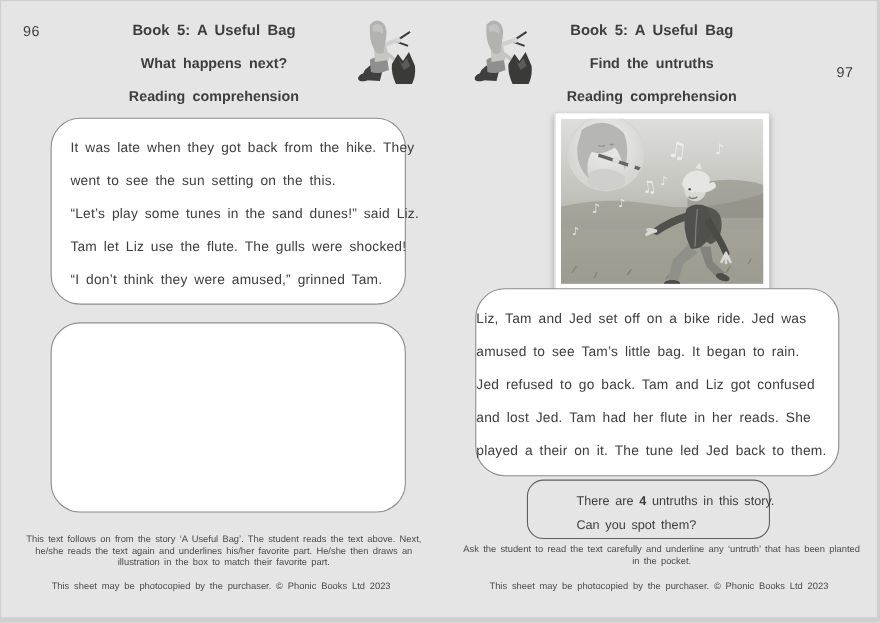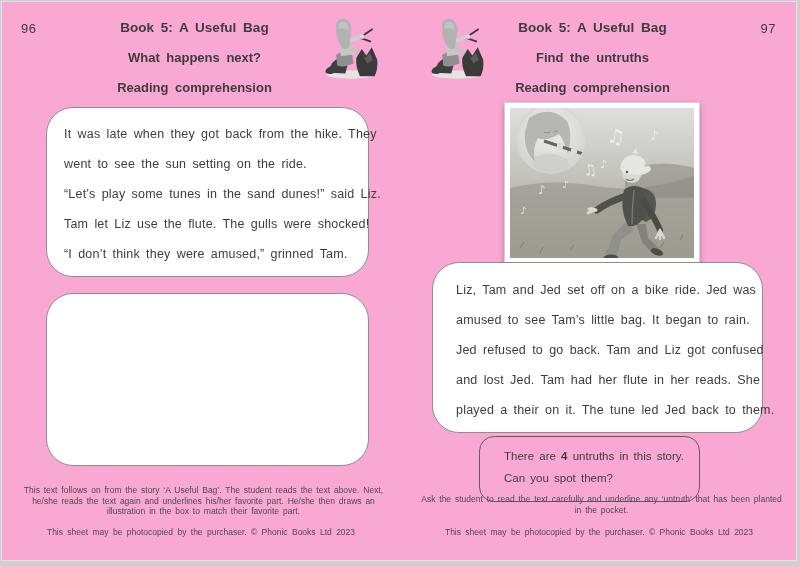--- a/index.html
+++ b/index.html
@@ -7,31 +7,31 @@
     width:800px; height:566px;
     background:#cfcfcf;
     font-family:"Liberation Sans","DejaVu Sans",sans-serif;
     color:#3d3d3d;
     overflow:hidden;
   }
   .sheet {
     position:relative;
     width:794px; height:558px;
     margin:1px 0 0 1px;
-    background:#f9a8d4;
+    background:#e5e5e5;
     border:1px solid #e3e3e3;
     overflow:hidden;
   }
   .page { position:absolute; top:0; width:398px; height:100%; }
   .page-left  { left:0; }
   .page-right { left:398px; }
 
   .page-number { position:absolute; top:19px; font-size:13px; letter-spacing:.5px; }
   .pn-left  { left:19px; }
-  .pn-right { right:22px; }
+  .pn-right { right:22px;margin-top:37px; }
 
   .hdr { position:absolute; left:0; right:13px; text-align:center; white-space:nowrap; word-spacing:3px;font-weight:bold; }
   .hdr-title    { top:18px; font-size:13.5px; }
   .hdr-activity { top:48px; font-size:13px; }
   .hdr-section  { top:78px; font-size:13px; }
 
   .small-illo { position:absolute; top:13px; width:62px; height:68px; }
   .illo-left-page  { left:316px; }
   .illo-right-page { left:24px;  }
 
@@ -43,38 +43,38 @@
     box-sizing:border-box;
     font-size:12.5px;
     line-height:30px;
     word-spacing:2.5px;
     letter-spacing:.2px;
     white-space:nowrap;
   }
   .story-box-left  { left:44px; top:105px; width:323px; height:170px; padding:11px 0 0 17px; }
   .draw-box        { position:absolute; left:44px; top:291px; width:323px; height:173px;
                      border:1.3px solid #8d8d8d; border-radius:27px; background:#fff; box-sizing:border-box; }
-  .story-box-right { left:32px; top:260px; width:331px; height:171px; padding:12px 0 0 23px; }
+  .story-box-right { left:32px; top:260px; width:331px; height:171px; padding:12px 0 0 0; }
 
   .photo-frame {
     position:absolute; left:104px; top:100px;
     width:184px; height:151px;
     background:#fff;
     padding:5px;
     border:1px solid #d2d2d2;
     box-shadow:0 3px 6px rgba(0,0,0,0.28);
   }
 
   .untruths-box {
     position:absolute; left:79px; top:434px;
-    width:221px; height:66px;
+    width:221px; height:54px;
     border:1.4px solid #5f5f5f;
     border-radius:15px;
     box-sizing:border-box;
-    padding:8px 0 0 24px;
+    padding:8px 0 0 44px;
     font-size:11.5px;
     line-height:22px;
     word-spacing:2px;
     white-space:nowrap;
   }
   .untruths-box b { font-weight:bold; }
 
   .instructions {
     position:absolute; left:5px; right:0;
     text-align:center;
@@ -121,21 +121,21 @@
       <circle cx="48.5" cy="22.5" r="2.6" fill="#d7d7d5"></circle>
       <circle cx="27" cy="13" r="7" fill="#dadada"></circle>
       <path d="M20,7 Q27,-1 34,6 Q38,12 36,21 L34,34 Q30,38 26,34 Q20,26 20,15 Z" fill="#b2b2b0"></path>
       <path d="M22,9 Q27,4 32,8 Q34,12 33,16 Q28,12 23,14 Z" fill="#c2c2c0"></path>
       <path d="M42,46 L48,36 L53,43 L59,34 L65,48 Q66,58 62,66 L46,66 Q41,55 42,46 Z" fill="#3a3a38"></path>
       <path d="M48,40 L52,46 L57,40 L60,48 L54,52 Z" fill="#5c5c5a"></path>
     </svg>
 
     <div class="story-box story-box-left">
       <div>It was late when they got back from the hike. They</div>
-      <div>went to see the sun setting on the ride.</div>
+      <div>went to see the sun setting on the this.</div>
       <div>“Let’s play some tunes in the sand dunes!” said Liz.</div>
       <div>Tam let Liz use the flute. The gulls were shocked!</div>
       <div>“I don’t think they were amused,” grinned Tam.</div>
     </div>
 
     <div class="draw-box"></div>
 
     <div class="instructions instr-left">
       <div>This text follows on from the story ‘A Useful Bag’. The student reads the text above. Next,</div>
       <div>he/she reads the text again and underlines his/her favorite part. He/she then draws an</div>

